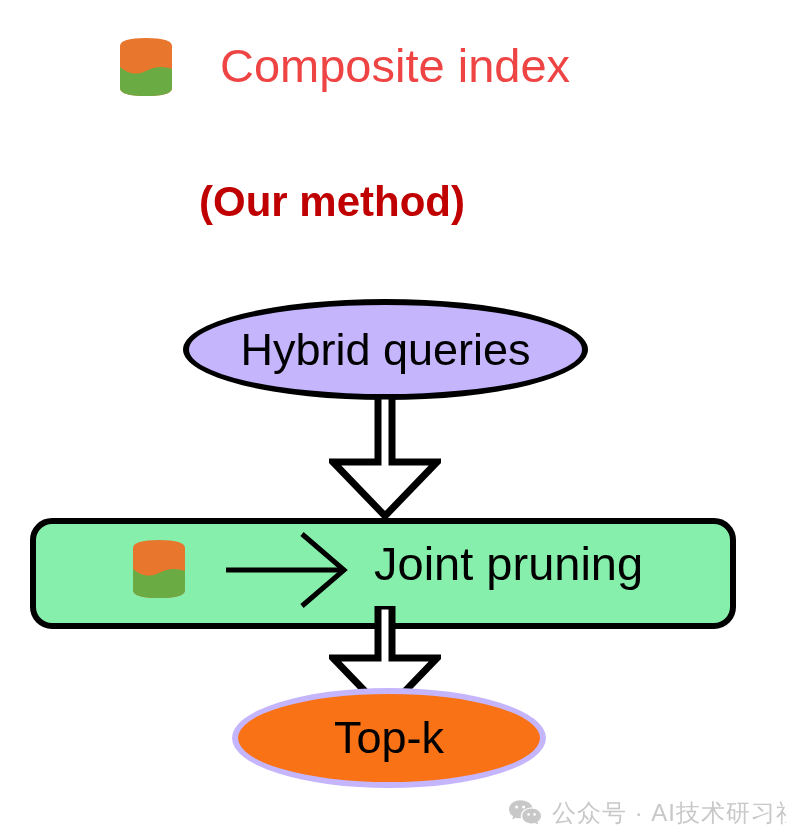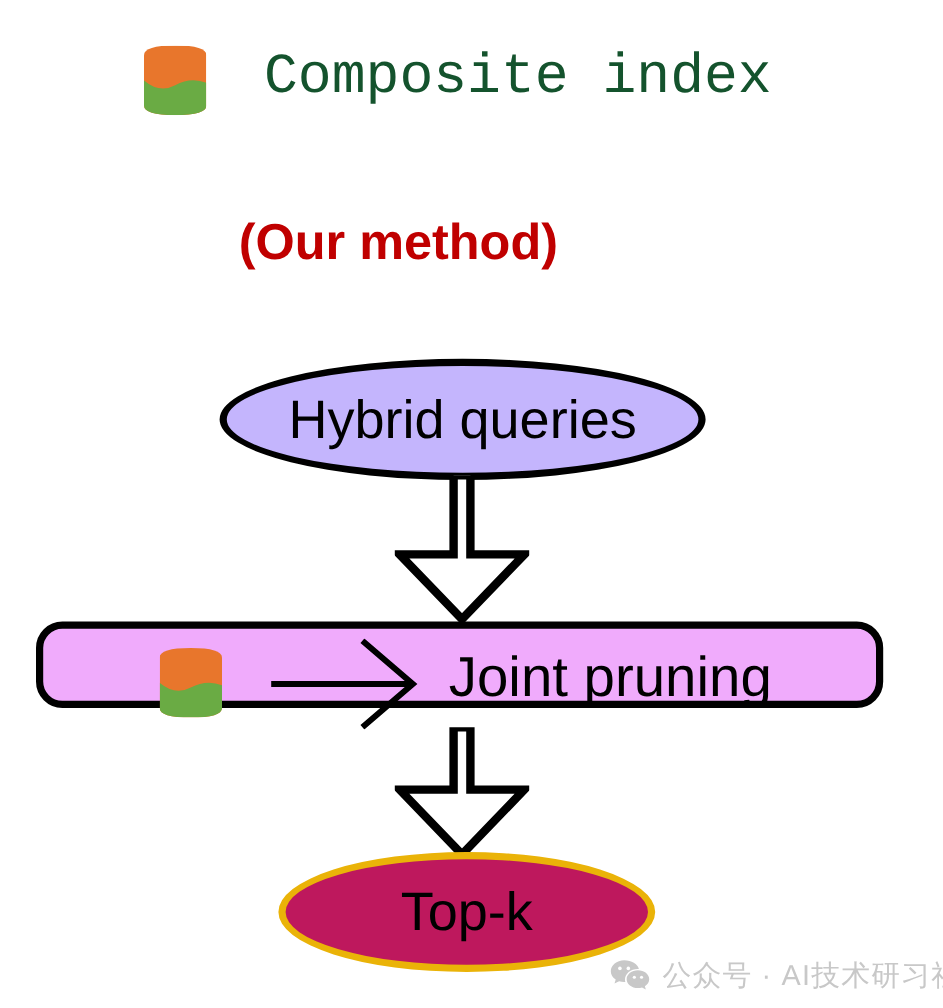--- a/index.html
+++ b/index.html
@@ -38,22 +38,21 @@
     height: 58px;
   }
   .legend-label {
     position: absolute;
     left: 100px;
     top: -2px;
     font-size: 47px;
     line-height: 68px;
     white-space: nowrap;
     letter-spacing: 0px;
-    color: #14532d;
-    font-family: Liberation Mono, monospace;
+    color: #ef4444;
   }
 
   
   .cyl {
     display: block;
   }
 
   
   .our-method {
     position: absolute;
@@ -95,24 +94,24 @@
   .big-arrow {
     position: absolute;
   }
 
   
   .box-joint {
     position: absolute;
     left: 30px;
     top: 518px;
     width: 706px;
-    height: 72px;
+    height: 111px;
     border: 6px solid #000000;
     border-radius: 22px;
-    background: #f0abfc;
+    background: #86efac;
     box-sizing: border-box;
   }
   .cyl-inner {
     position: absolute;
     left: 97px;
     top: 16px;
     width: 52px;
     height: 58px;
   }
   .inner-arrow {
@@ -130,26 +129,26 @@
     display: flex;
     align-items: center;
     font-size: 47px;
     white-space: nowrap;
   }
 
   
   .ellipse-topk {
     position: absolute;
     left: 232px;
-    top: 710px;
+    top: 688px;
     width: 314px;
     height: 100px;
-    border: 6px solid #eab308;
+    border: 6px solid #c4b5fd;
     border-radius: 50%;
-    background: #be185d;
+    background: #f97316;
     box-sizing: border-box;
   }
   .ellipse-topk .txt {
     position: absolute;
     left: 0; top: 0;
     width: 100%;
     height: 100%;
     display: flex;
     align-items: center;
     justify-content: center;

